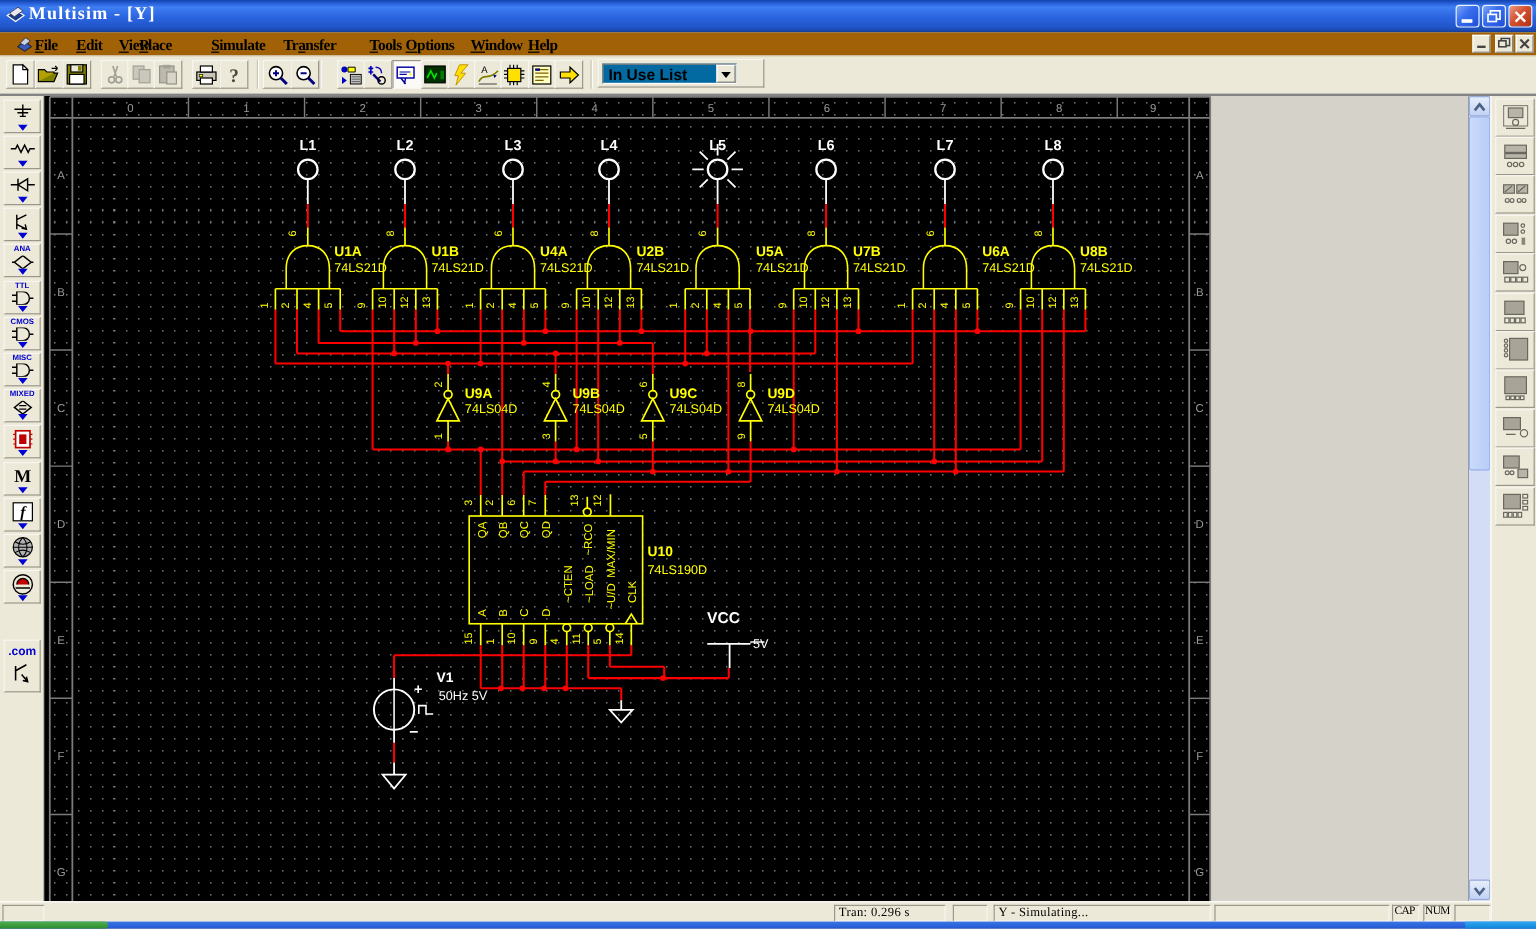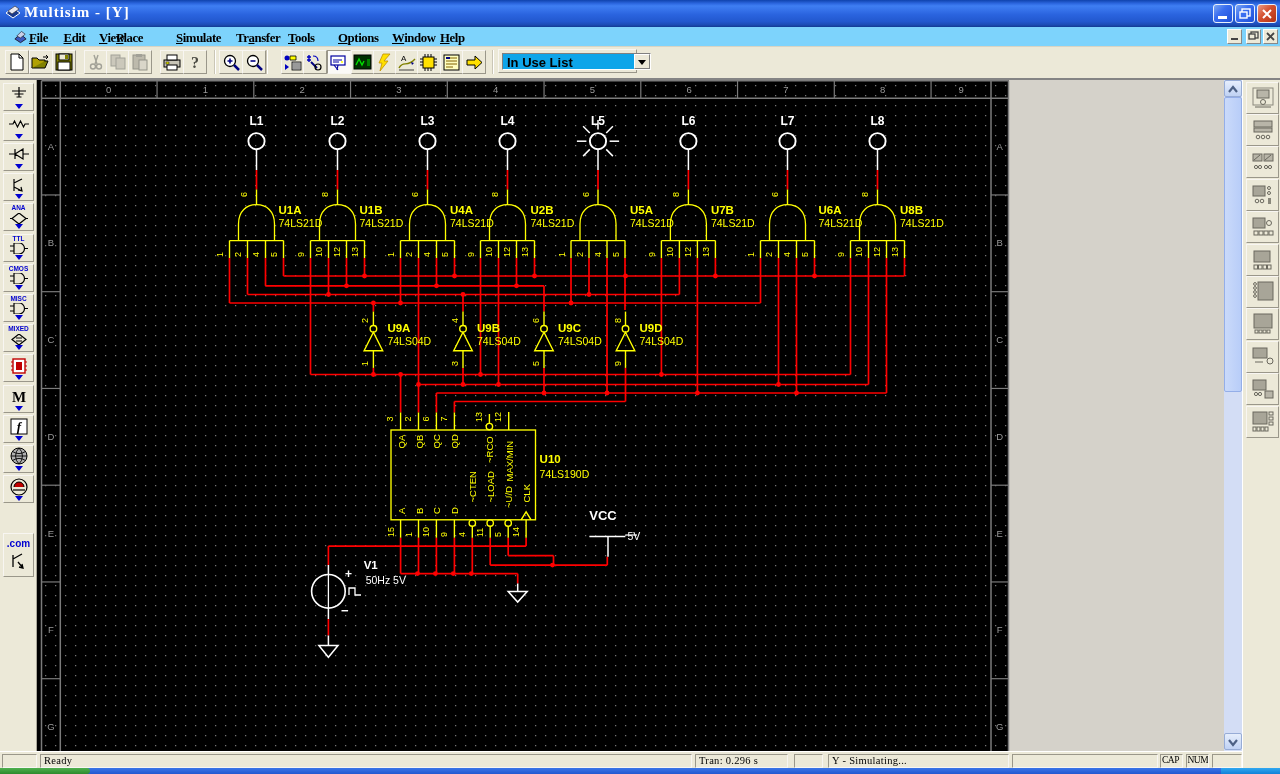--- a/index.html
+++ b/index.html
@@ -1,20 +1,20 @@
 <!DOCTYPE html>
 <html><head><meta charset="utf-8"><style>
 *{margin:0;padding:0;box-sizing:border-box}
 body{width:1280px;height:774px;overflow:hidden;position:relative;font-family:"Liberation Sans",sans-serif;background:#ece9d8}
 .abs{position:absolute}
 .titlebar{left:0;top:0;width:1280px;height:27px;background:linear-gradient(180deg,#0f42ad 0%,#2a64dd 12%,#3f7ef3 22%,#2a63de 55%,#2258ce 80%,#1c4cb5 92%,#123a91 100%)}
 .tbtn{top:4px;width:20px;height:19px;border-radius:3px;border:1px solid #e8f0fc;color:#fff;font-weight:bold;text-align:center}
 .mm{background:linear-gradient(135deg,#7da8f2 0%,#3a6ef0 40%,#1e50d8 100%)}
 .cl{background:linear-gradient(135deg,#eb9c85 0%,#d4502f 45%,#b33316 100%)}
-.menubar{left:0;top:27px;width:1280px;height:20px;background:#7dd3fc;border-bottom:1px solid #d8d4c4}
+.menubar{left:0;top:27px;width:1280px;height:20px;background:#a16207;border-bottom:1px solid #d8d4c4}
 .menubar span{position:absolute;top:4px;font:12.8px "Liberation Serif",serif;font-weight:bold;color:#000;letter-spacing:-0.4px}
 .menubar u{text-decoration:underline}
 .mdibtn{top:2px;width:15px;height:15px;background:#ece9d8;border:1px solid;border-color:#fff #888 #888 #fff;color:#444;font:bold 9px "Liberation Sans",sans-serif;text-align:center;line-height:13px}
 .toolbar{left:0;top:47px;width:1280px;height:31px;background:#ece9d8}
 .tb{position:absolute;top:3px;width:24px;height:24px;background:#ece9d8;border:1px solid;border-color:#f8f6f2 #9a978a #9a978a #f8f6f2;display:flex;align-items:center;justify-content:center}
 .tb.dis svg{opacity:.9}
 .tb.pressed{border-color:#9a978a #f8f6f2 #f8f6f2 #9a978a;background:#fbfaf7}
 .sep{position:absolute;top:3px;width:2px;height:24px;border-left:1px solid #caC6b6;border-right:1px solid #fff}
 .tbline{left:0;top:78px;width:1280px;height:2px;background:#848484}
 .lefttb{left:0;top:80px;width:37px;height:672px;background:#ece9d8;border-right:1px solid #aaa79a}
@@ -26,21 +26,21 @@
 .canvas{left:37px;top:80px;width:1187px;height:671px;background:#000}
 .vscroll{left:1224px;top:80px;width:18px;height:671px;background:#d3ddf5}
 .varrow{position:absolute;left:0;width:18px;height:17px;background:linear-gradient(180deg,#e6eefc,#c0d2f4);border:1px solid #97acd6;border-radius:2px;color:#4d6185;text-align:center;font-size:9px;line-height:16px}
 .vthumb{position:absolute;left:0;top:17px;width:18px;height:295px;background:linear-gradient(90deg,#cadafa,#b8cdf8);border:1px solid #94aee8;border-radius:2px}
 .statusbar{left:0;top:751px;width:1242px;height:17px;background:#ece9d8;border-top:1px solid #fff}
 .sbox{position:absolute;top:2px;height:13.5px;border:1px solid;border-color:#9a978a #f8f6f2 #f8f6f2 #9a978a;font:10.5px "Liberation Serif",serif;color:#000;padding-left:3px;overflow:hidden;white-space:nowrap;letter-spacing:0.3px}
 .taskbar{left:0;top:768px;width:1280px;height:6px;background:linear-gradient(180deg,#3a75e8,#2257d0)}
 .start{position:absolute;left:0;top:0;width:90px;height:6px;background:linear-gradient(180deg,#4fb04f,#2d8a2d);border-radius:0 3px 3px 0}
 .tray{position:absolute;left:1221px;top:0;width:59px;height:6px;background:linear-gradient(180deg,#30a8f0,#1181d8)}
 .combo{position:absolute;left:498px;top:2px;width:139px;height:24px;background:#ece9d8;border:1px solid;border-color:#f8f6f2 #9a978a #9a978a #f8f6f2}
-.combofield{position:absolute;left:3px;top:3px;width:149px;height:17px;background:#0ea5e9;border:1px solid;border-color:#808080 #fff #fff #808080}
+.combofield{position:absolute;left:3px;top:3px;width:112px;height:17px;background:#0369a1;border:1px solid;border-color:#808080 #fff #fff #808080}
 .combofield span{position:absolute;left:4px;top:1px;font:bold 13px "Liberation Sans",sans-serif}
 .combobtn{position:absolute;right:0px;top:0px;width:16px;height:15px;background:#ece9d8;border:1px solid;border-color:#fff #808080 #808080 #fff}
 .cbar{width:0;height:0;border-left:4px solid transparent;border-right:4px solid transparent;border-top:5px solid #000;margin:5px auto}
 </style></head><body>
 <div class="abs titlebar">
     <svg class="abs" style="left:5px;top:5px" width="16" height="16" viewBox="0 0 16 16">
       <path d="M1 8 L8 3 L15 8 L8 13 Z" fill="#1a3a8c" stroke="#fff" stroke-width="1"></path>
       <path d="M3 6 L10 1 L14 4 L7 9 Z" fill="#e8e8f0" stroke="#334" stroke-width="0.7"></path>
     </svg>
     <div class="abs" style="left:24px;top:4px;font:bold 15px 'Liberation Serif',serif;color:#fff;letter-spacing:1px">Multisim - [Y]</div>
@@ -59,21 +59,21 @@
     <svg class="abs" style="left:13px;top:2px" width="15" height="16" viewBox="0 0 16 16">
       <path d="M2 10 L8 5 L14 10 L8 14 Z" fill="#3a5ac0" stroke="#223"></path>
       <path d="M4 7 L9 2 L13 5 L8 9 Z" fill="#c8d0e8" stroke="#223" stroke-width="0.7"></path>
     </svg>
     <span style="left:29px"><u>F</u>ile</span>
     <span style="left:63.5px"><u>E</u>dit</span>
     <span style="left:99px"><u>V</u>iew</span>
     <span style="left:116px"><u>P</u>lace</span>
     <span style="left:176px"><u>S</u>imulate</span>
     <span style="left:236px">Tr<u>a</u>nsfer</span>
-    <span style="left:288px"><u>T</u>ools</span>
+    <span style="left:308px"><u>T</u>ools</span>
     <span style="left:338px"><u>O</u>ptions</span>
     <span style="left:392px"><u>W</u>indow</span>
     <span style="left:440px"><u>H</u>elp</span>
     <div class="abs mdibtn" style="left:1227px">
       <div style="position:absolute;left:3px;bottom:3px;width:7px;height:2px;background:#444"></div>
     </div>
     <div class="abs mdibtn" style="left:1246px"><svg width="11" height="10" style="margin-top:1px">
         <rect x="3" y="1" width="7" height="6" fill="none" stroke="#444" stroke-width="1.3"></rect>
         <rect x="1" y="3" width="6" height="5" fill="#ece9d8" stroke="#444" stroke-width="1.3"></rect>
       </svg></div>
@@ -886,21 +886,20 @@
         <rect x="19" y="12" width="4" height="3" fill="none" stroke="#6a685e"></rect>
         <rect x="3" y="17" width="3" height="4" fill="none" stroke="#6a685e"></rect>
         <rect x="7" y="17" width="3" height="4" fill="none" stroke="#6a685e"></rect>
         <rect x="11" y="17" width="3" height="4" fill="none" stroke="#6a685e"></rect>
         <rect x="15" y="17" width="3" height="4" fill="none" stroke="#6a685e"></rect>
       </svg>
     </div>
   </div>
 <div class="abs statusbar">
     <div class="sbox" style="left:2px;width:35px;"></div>
-    <div class="sbox" style="left:40px;width:652px;">Ready</div>
     <div class="sbox" style="left:695px;width:93px;">Tran: 0.296 s</div>
     <div class="sbox" style="left:794px;width:29px;"></div>
     <div class="sbox" style="left:828px;width:181px;">Y - Simulating...</div>
     <div class="sbox" style="left:1012px;width:146px;"></div>
     <div class="sbox" style="left:1160px;width:23px;padding-left:1px;letter-spacing:-0.5px;font-size:9.5px;">CAP</div>
     <div class="sbox" style="left:1185.5px;width:23px;padding-left:1px;letter-spacing:-0.5px;font-size:9.5px;">NUM</div>
     <div class="sbox" style="left:1212px;width:30px;"></div>
   </div>
 <div class="abs taskbar">
     <div class="start"></div>

